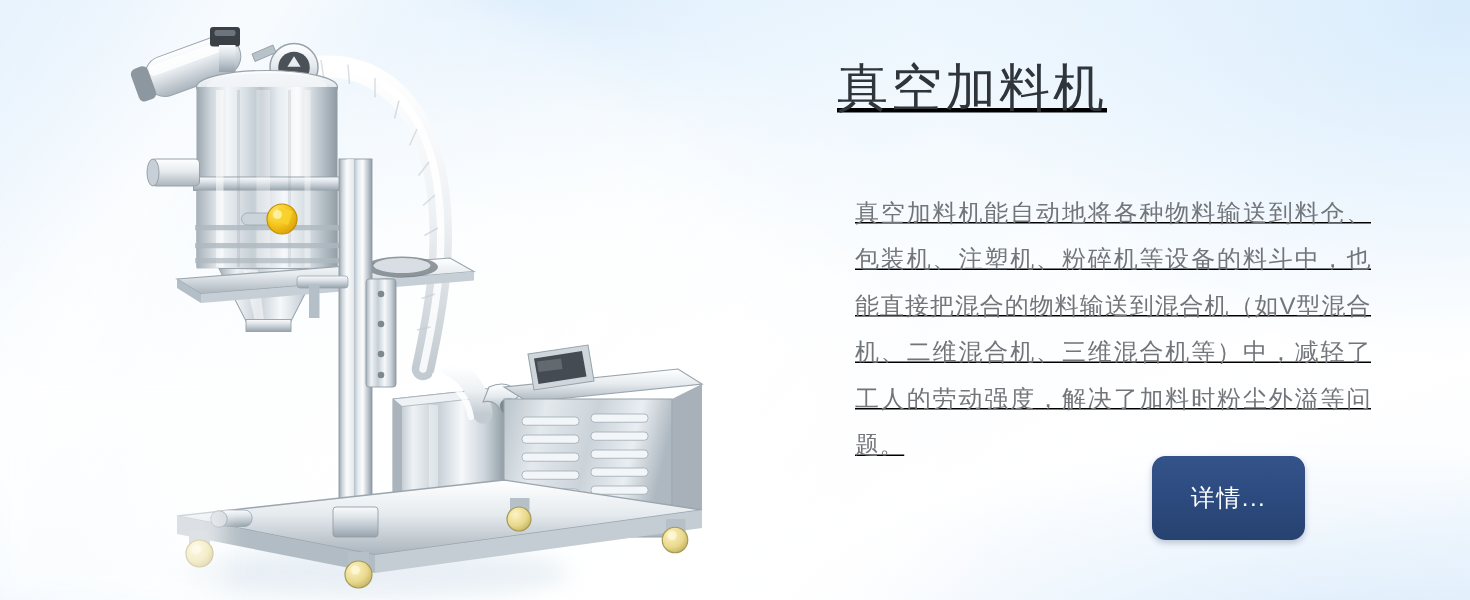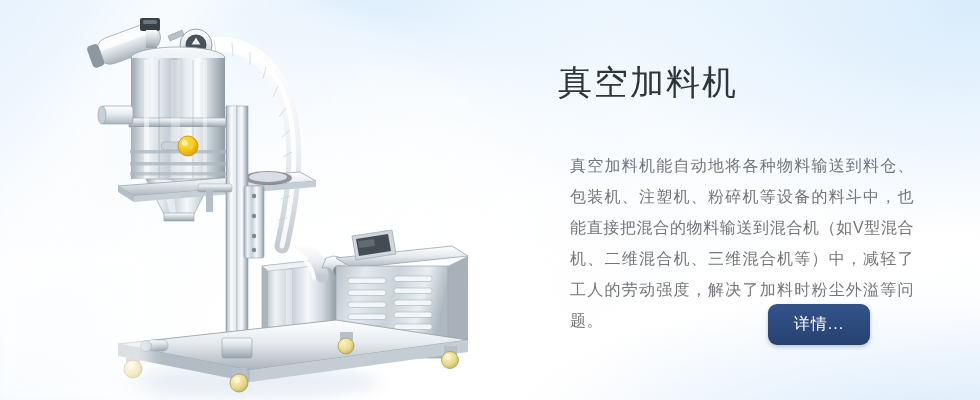--- a/index.html
+++ b/index.html
@@ -78,22 +78,23 @@
     top: 0px;
     width: 470px;
     height: 400px;
   }
   #machine svg { display:block; }
 
   
   #copy {
     position: absolute;
     left: 558px;
-    top: 60px;
+    top: 37px;
     width: 400px;
+    text-decoration: underline;
   }
   #title {
     font-size: 34px;
     line-height: 44px;
     color: #30353b;
     letter-spacing: 2px;
     font-weight: 400;
     margin: 0;
     white-space: nowrap;
   }
@@ -107,21 +108,21 @@
     letter-spacing: 0.4px;
     text-align: justify;
   }
 
   
   #cta {
     position: absolute;
     left: 768px;
     top: 304px;
     width: 102px;
-    height: 41px;
+    height: 56px;
     border: none;
     border-radius: 9px;
     background: linear-gradient(180deg, #34538a 0%, #2c4a7e 52%, #26426f 100%);
     color: #ffffff;
     font-family: "Liberation Sans", "DejaVu Sans", sans-serif;
     font-size: 16px;
     letter-spacing: 1px;
     cursor: pointer;
     box-shadow: 0 2px 4px rgba(40,60,100,0.28);
     padding: 0;

